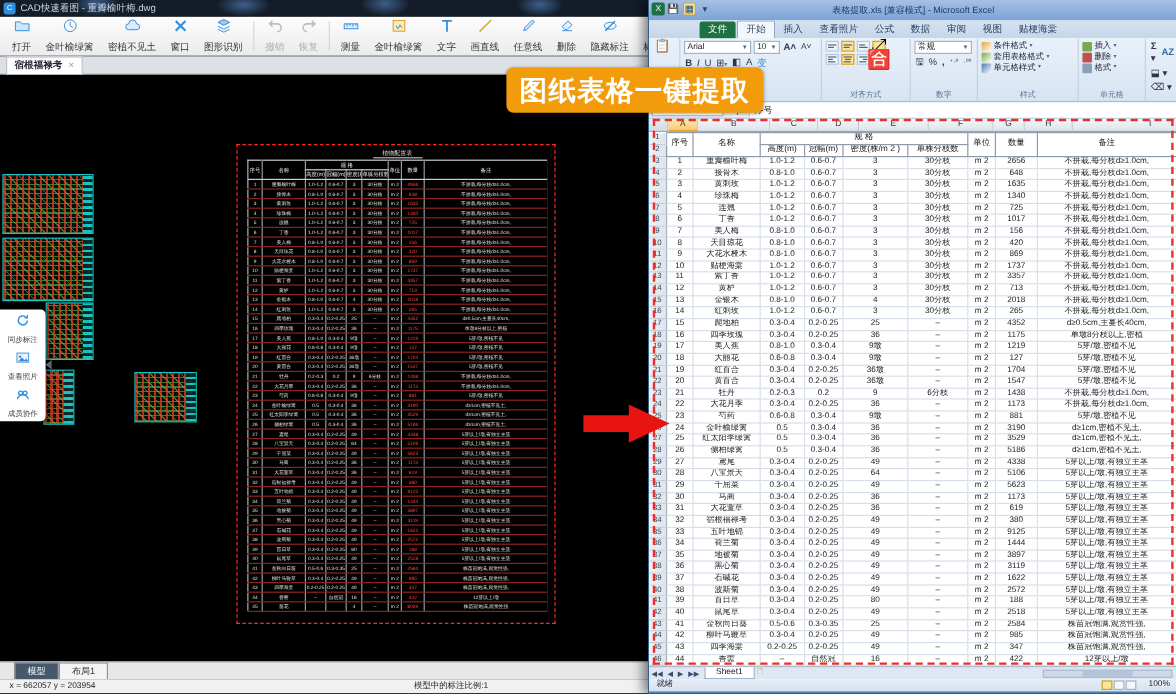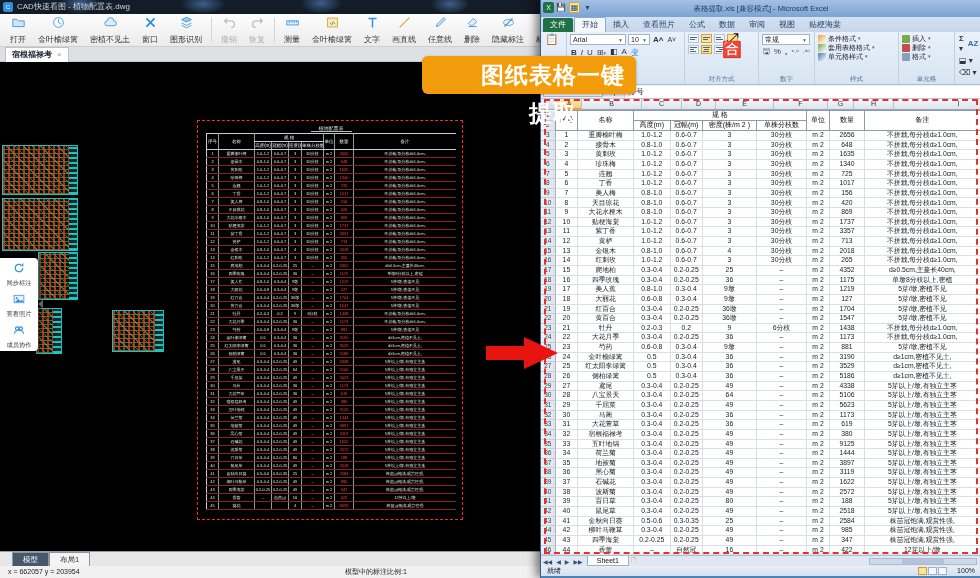--- a/index.html
+++ b/index.html
@@ -42,32 +42,32 @@
   #ct td.qty{color:#ff4538;}
   .arrow{position:absolute;left:486px;top:337px;z-index:60;}
   .cad-bottomtabs{position:absolute;left:0;top:551px;width:980px;height:15px;background:#e7e7e7;border-top:1px solid #9a9a9a;display:flex;align-items:flex-end;padding-left:12px;z-index:1;}
   .mtab{font-size:7.5px;line-height:13px;padding:0 10px;border:1px solid #8b97a3;border-bottom:none;}
   .mtab.active{background:#46586a;color:#fff;}
   .mtab.idle{background:#f4f4f4;color:#333;}
   .cad-statusbar{position:absolute;left:0;top:566px;width:980px;height:12px;background:#f1f1f1;font-size:7px;color:#222;line-height:12px;z-index:1;}
   .st-coords{position:absolute;left:8px;}
   .st-scale{position:absolute;left:345px;}
   
-  .banner{position:absolute;left:422px;top:56px;width:214px;height:38px;background:#f39c0b;border-radius:6px;z-index:70;color:#fff;font-size:23px;font-weight:bold;text-align:center;line-height:38px;letter-spacing:1px;box-shadow:0 1px 3px rgba(0,0,0,.35);padding-left:48px;}
+  .banner{position:absolute;left:422px;top:56px;width:214px;height:38px;background:#f39c0b;border-radius:6px;z-index:70;color:#fff;font-size:23px;font-weight:bold;text-align:center;line-height:38px;letter-spacing:1px;box-shadow:0 1px 3px rgba(0,0,0,.35);}
   
   #excel{position:absolute;left:540px;top:0;width:440px;height:578px;background:#fff;z-index:10;border-left:1px solid #35618f;box-shadow:-4px 0 9px rgba(0,0,0,.5);}
   .xl-titlebar{position:absolute;left:0;top:0;width:440px;height:17px;background:linear-gradient(#a5c0e4,#7ba3d4);overflow:hidden;}
   .xl-title{position:absolute;left:0;right:0;text-align:center;font-size:7.5px;color:#1d3c60;line-height:17px;white-space:nowrap;}
   .qat{position:absolute;left:2px;top:2px;display:flex;gap:2px;}
   .qat .qi{width:11px;height:11px;font-size:8px;line-height:11px;text-align:center;color:#1d4d7a;}
   .qat .qi.logo{background:#1e7145;color:#fff;border-radius:2px;font-size:7px;}
   .qat .qi.hl{background:#fbe49a;border:1px solid #d2a43c;border-radius:2px;line-height:9px;}
   .xl-tabs{position:absolute;left:0;top:17px;width:440px;height:15px;background:linear-gradient(#d5e1f0,#c5d6ea);display:flex;align-items:flex-end;padding-left:2px;}
   .xtab{font-size:8px;line-height:14px;padding:0 7px;color:#1f3b5c;white-space:nowrap;}
-  .xtab.file{background:#1e7145;color:#fff;border-radius:2px 2px 0 0;margin-right:1px;}
+  .xtab.file{background:#1e7145;color:#fff;border-radius:2px 2px 0 0;margin-right:1px;margin-left:40px;}
   .xtab.active{background:#f3f7fc;border:1px solid #8ea9c9;border-bottom:none;border-radius:2px 2px 0 0;}
   .xl-ribbon{position:absolute;left:0;top:32px;width:440px;height:53px;background:linear-gradient(#e9f1fa,#d7e4f2);border-bottom:1px solid #a9bdd4;display:flex;overflow:hidden;}
   .rgroup{position:relative;border-right:1px solid #c2d1e2;padding:2px 3px 9px;flex:none;}
   .glabel{position:absolute;bottom:0;left:0;right:0;text-align:center;font-size:6.5px;color:#5a7390;}
   .rrow{display:flex;align-items:center;gap:2px;margin-bottom:2px;}
   .combo{background:#fff;border:1px solid #a0b4cc;font-size:7px;height:11px;line-height:10px;padding:0 2px;color:#222;white-space:nowrap;display:flex;justify-content:space-between;align-items:center;}
   .car{font-size:5px;color:#567;}
   .mini{font-size:8px;color:#334;line-height:10px;padding:0 1px;}
   .mini.b{font-weight:bold}.mini.i{font-style:italic}.mini.u{text-decoration:underline}
   .abtn{width:11px;height:9px;background:#eef4fb;border:1px solid #b7c7da;display:flex;align-items:center;justify-content:center;padding:1px;}
@@ -109,21 +109,21 @@
 <div id="screen">
 
   <div>
     <div class="cad-titlebar">
       <i class="blob" style="left:60px;top:-8px;width:40px;height:22px"></i>
       <i class="blob" style="left:180px;top:-6px;width:46px;height:20px"></i>
       <i class="blob" style="left:300px;top:-8px;width:42px;height:22px"></i>
       <i class="blob" style="left:430px;top:-6px;width:40px;height:20px"></i>
       <i class="blob" style="left:660px;top:-8px;width:60px;height:22px"></i>
       <span class="cad-appicon">C</span>
-      <span class="cad-title">CAD快速看图 - 植物配置表.dwg</span>
+      <span class="cad-title">CAD快速看图 - 重瓣榆叶梅.dwg</span>
     </div>
     <div class="cad-toolbar" id="cad-toolbar">
         <div class="tb-item">
           <span><svg viewBox="0 0 16 16">
               <path d="M1 4h5l2 2h7v7H1z" fill="#cfe6fa" stroke="#2f8ede"></path>
             </svg></span>
           <span class="tb-label">打开</span>
         </div>
         <div class="tb-item">
           <span><svg viewBox="0 0 16 16">

